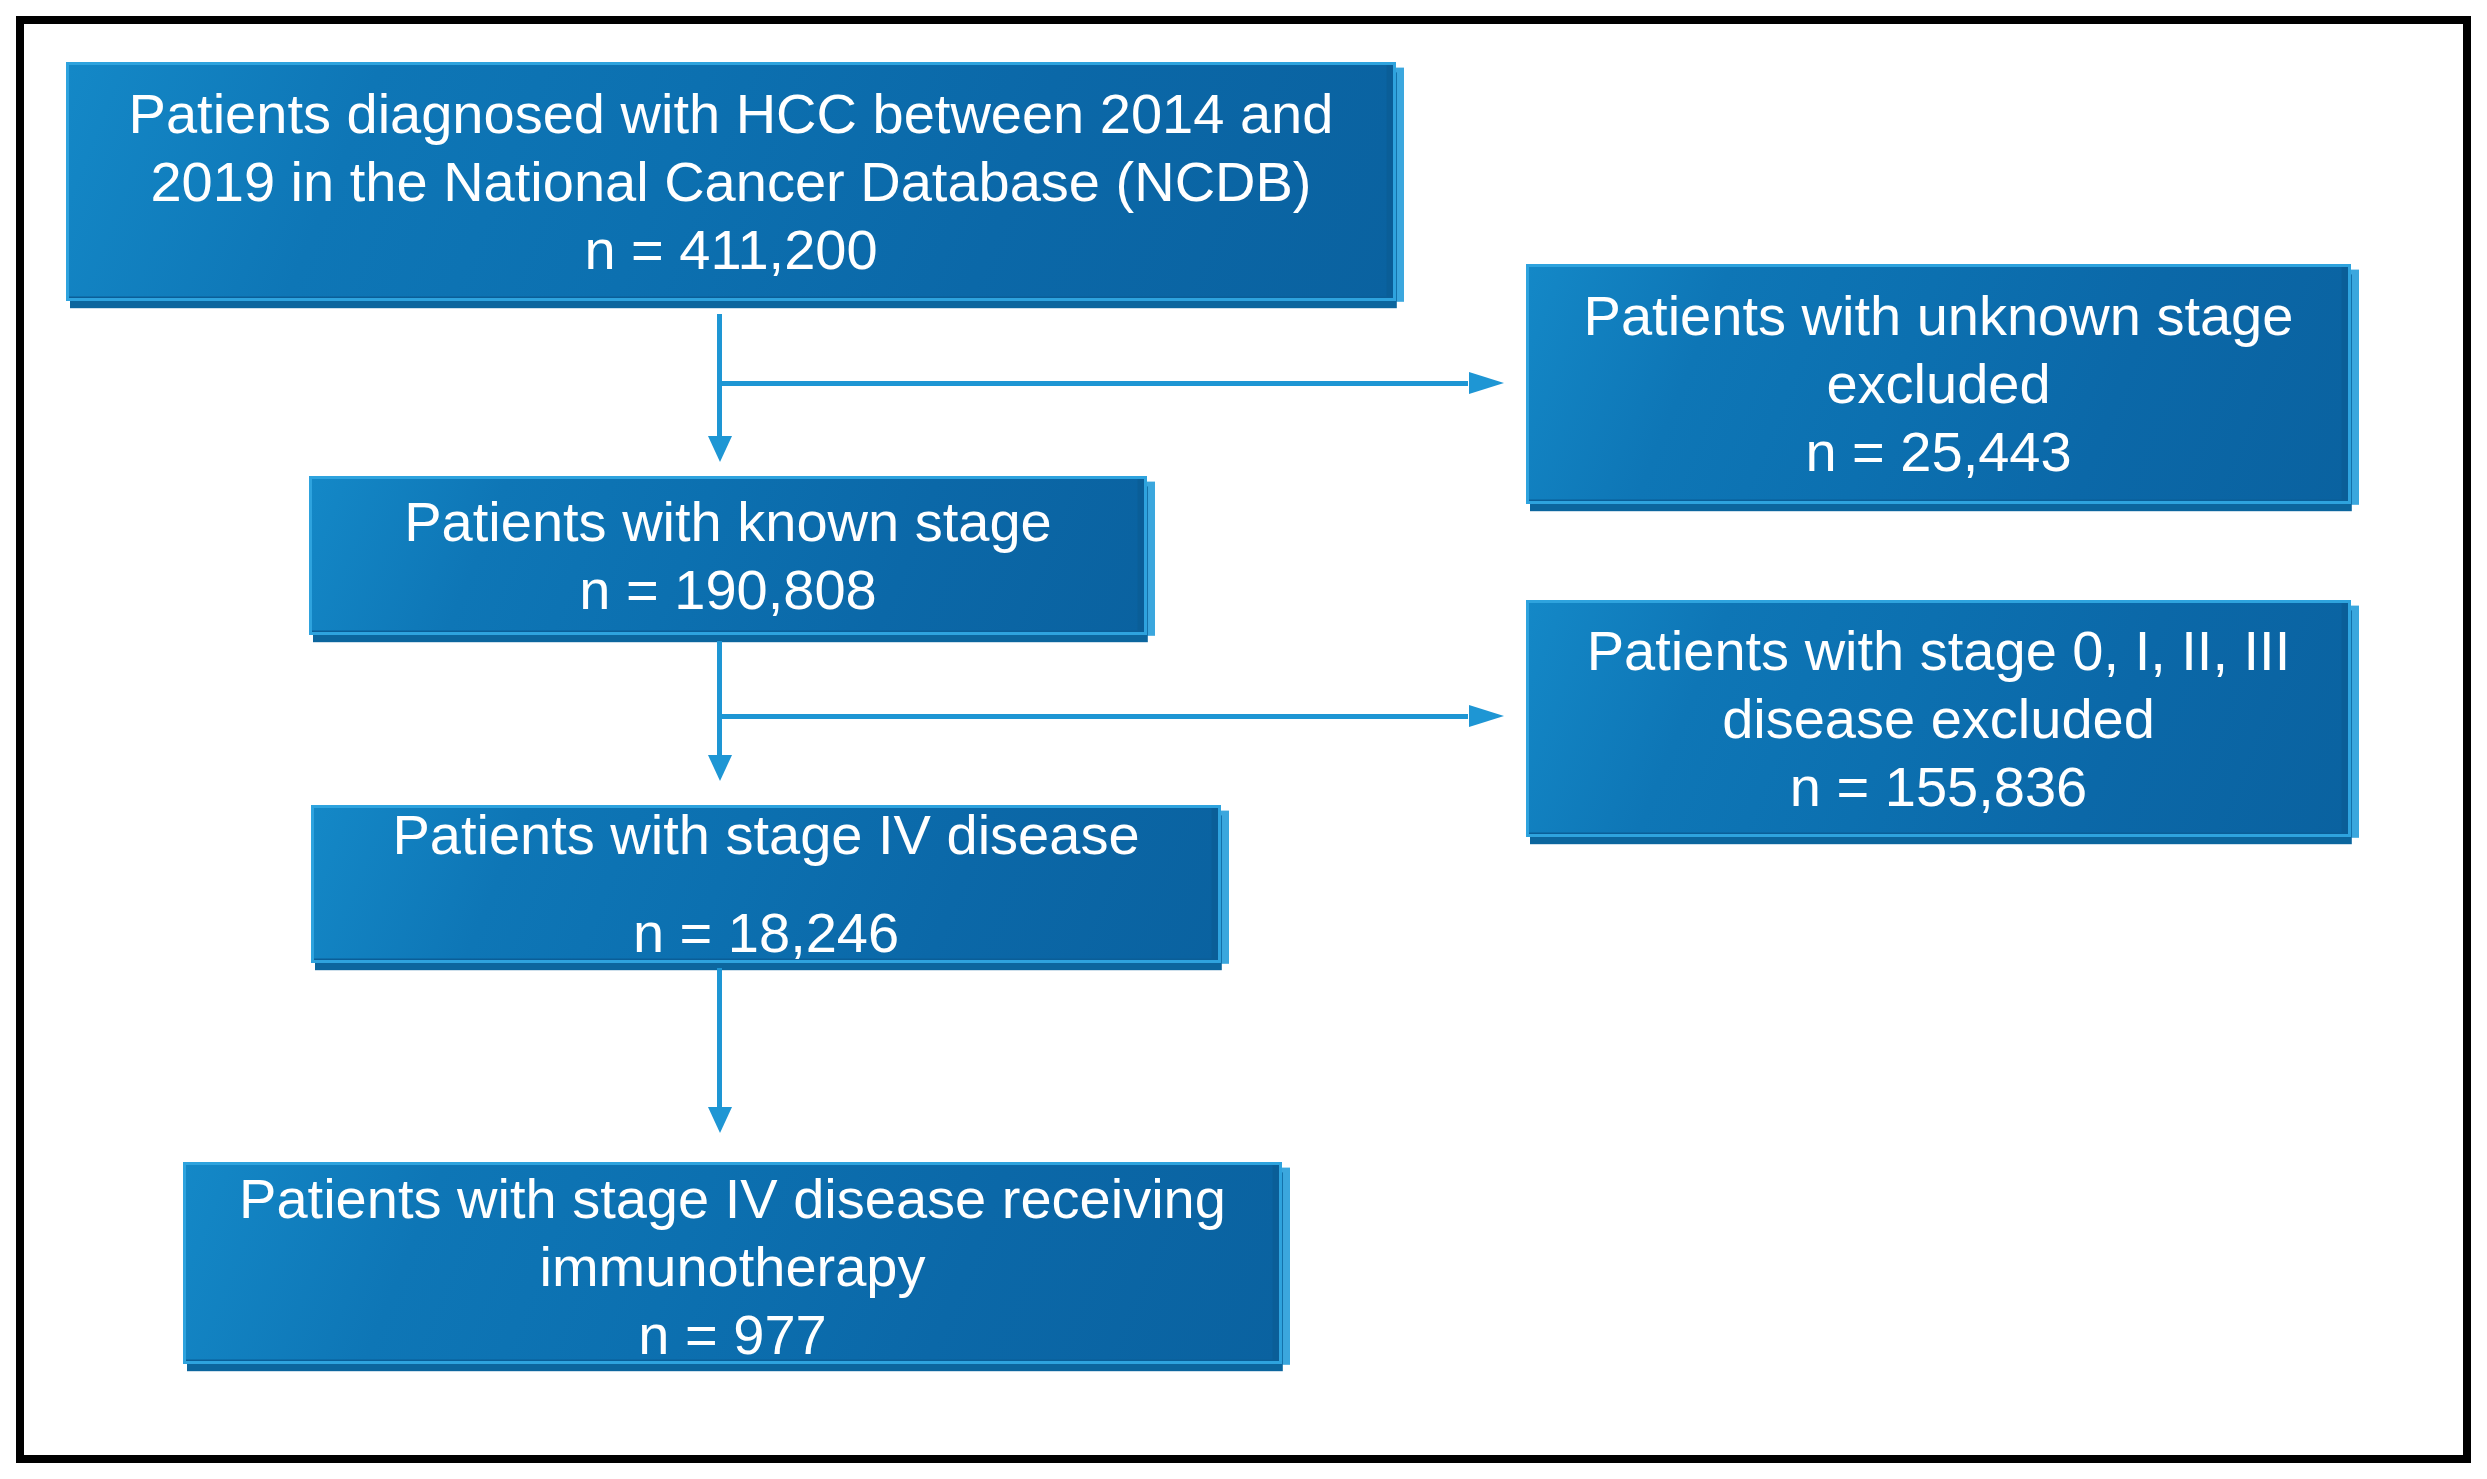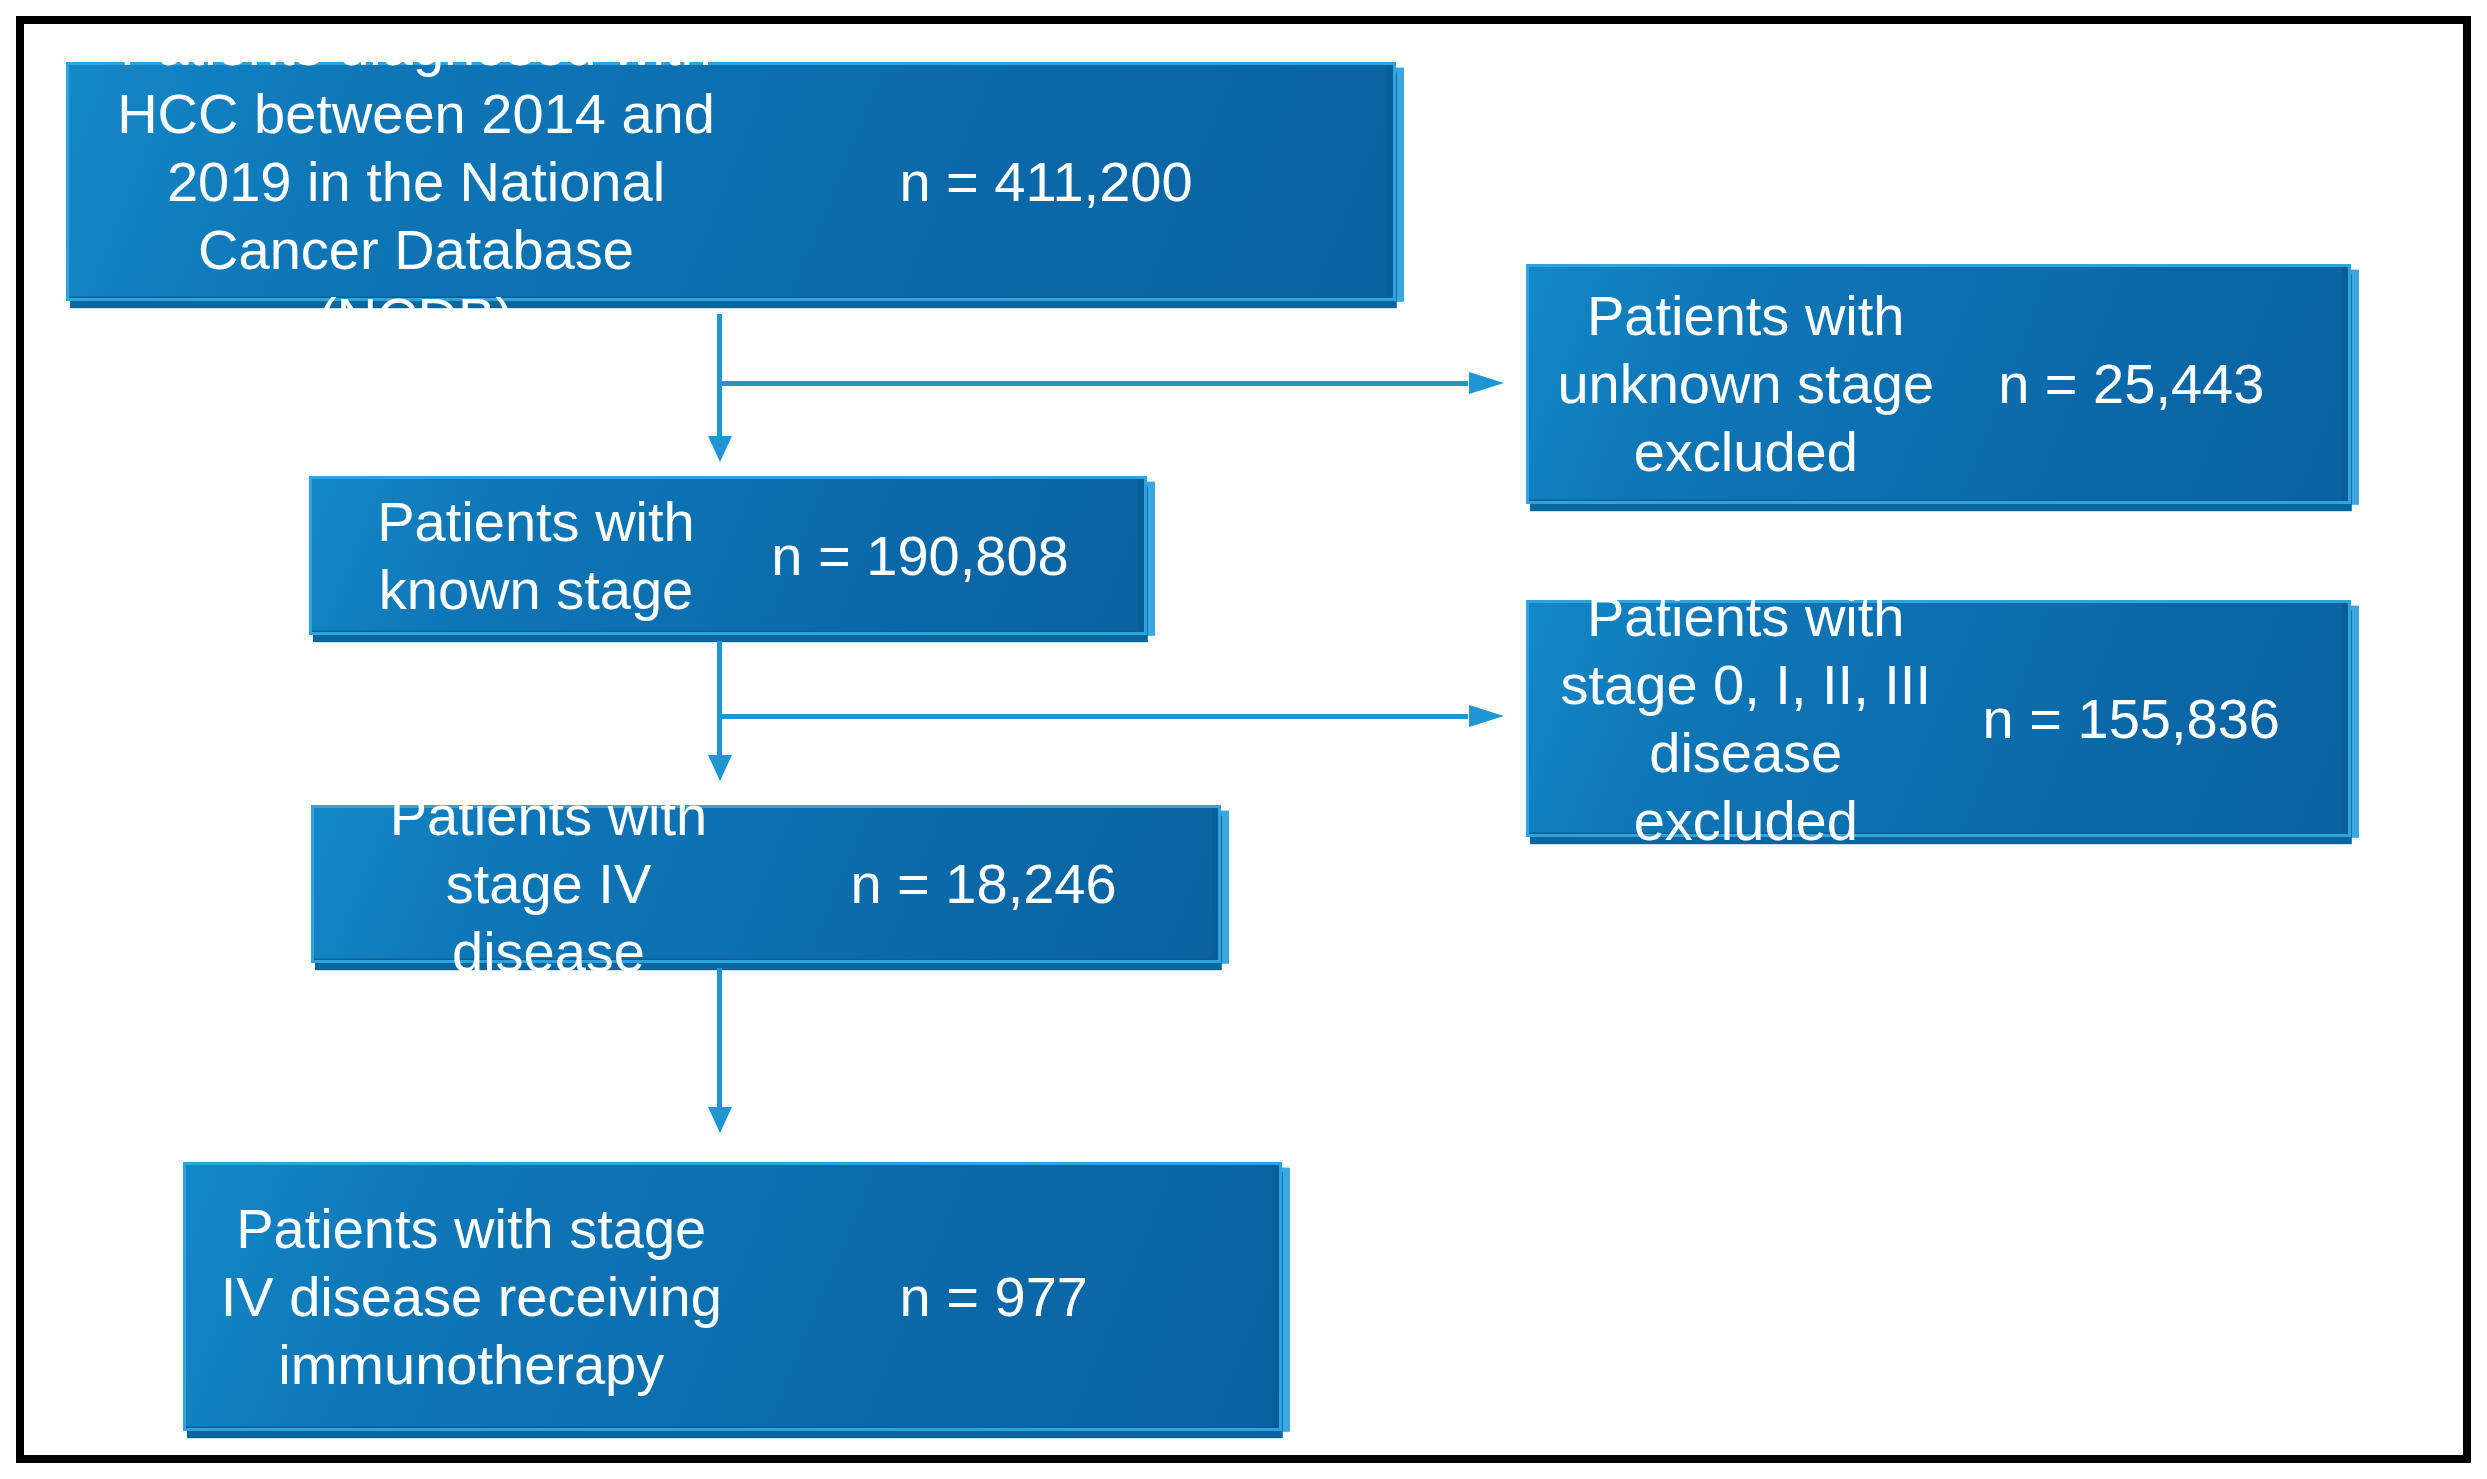--- a/index.html
+++ b/index.html
@@ -26,21 +26,21 @@
   .frame {
     position: absolute;
     left: 16px; top: 16px;
     width: 2455px; height: 1447px;
     border: 8.8px solid var(--frame-border);
     background: transparent;
   }
   .box {
     position: absolute;
     display: flex;
-    flex-direction: row;
+    flex-direction: column;
     align-items: center;
     justify-content: center;
     text-align: center;
     color: var(--text);
     font-size: 56px;
     line-height: 68px;
     padding: 0 32px;
     background: linear-gradient(112deg,
       var(--box-fill-top) 0%,
       #0e76b6 22%,
@@ -52,21 +52,21 @@
       2.4px 8.8px 0 -1.6px var(--box-shadow-dark),
       10.4px 3.2px 0 -2.4px #3ba7de,
       inset -8px -3.2px 0 -1.6px var(--box-bevel);
   }
   .box .lbl, .box .nval { display: block; width: 100%; }
   .b1 { left: 66px;   top: 62px;   width: 1330px; height: 239px; }
   .b2 { left: 1526px; top: 264px;  width: 825px; height: 240px; padding: 0 24px; }
   .b3 { left: 309px;  top: 476px;  width: 838px; height: 159px; }
   .b4 { left: 1526px; top: 600px;  width: 825px; height: 237px; padding: 17px 24px; }
   .b5 { left: 311px;  top: 805px; width: 910px; height: 158px; gap: 30px; }
-  .b6 { left: 183px;  top: 1162px; width: 1099px; height: 269px; padding: 0 24px; }
+  .b6 { left: 183px;  top: 1162px; width: 1099px; height: 202px; padding: 0 24px; justify-content: space-between; }
 
   .vline, .hline { position: absolute; background: var(--arrow); }
   .vline { width: 4.8px; }
   .hline { height: 4.8px; }
   .v1 { left: 717px; top: 314px;  height: 124px; }
   .v2 { left: 717px; top: 641px;  height: 116px; }
   .v3 { left: 717px; top: 968px; height: 141px; }
   .h1 { left: 717px; top: 381px;  width: 751px; }
   .h2 { left: 717px; top: 714px;  width: 751px; }
 

